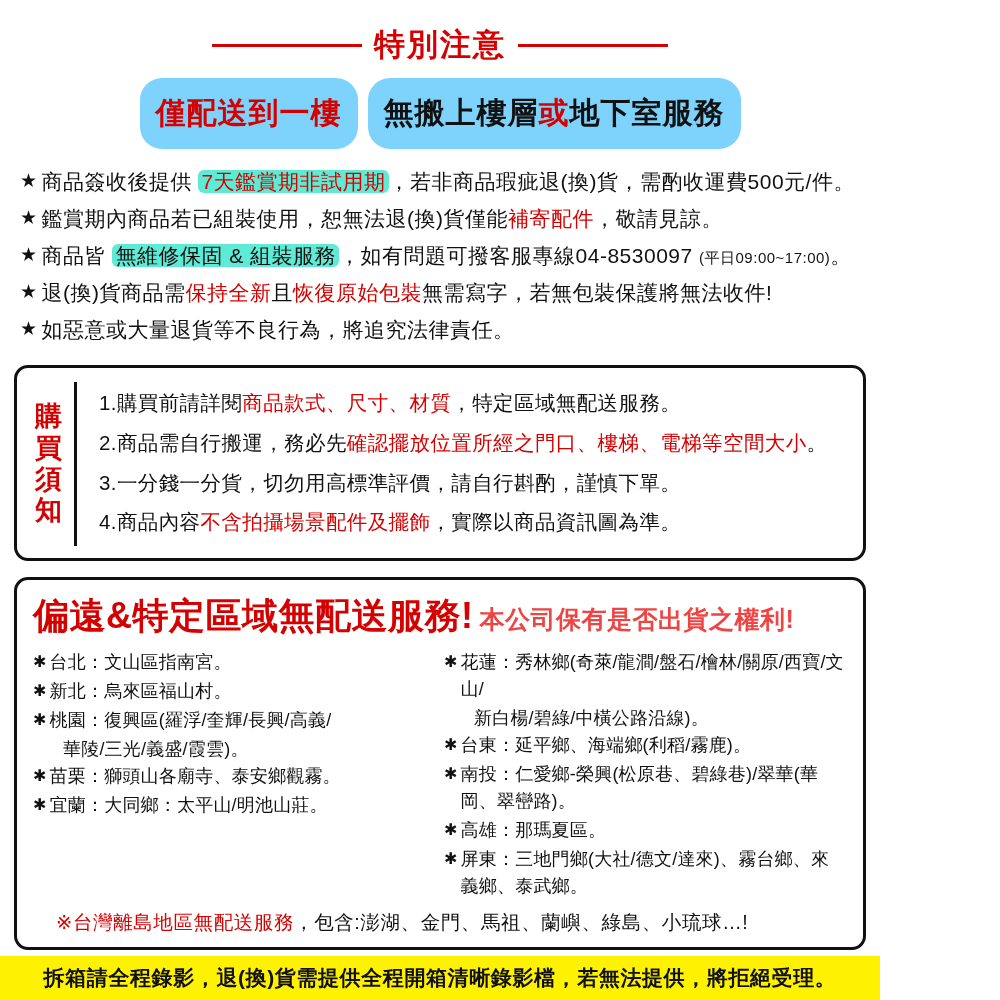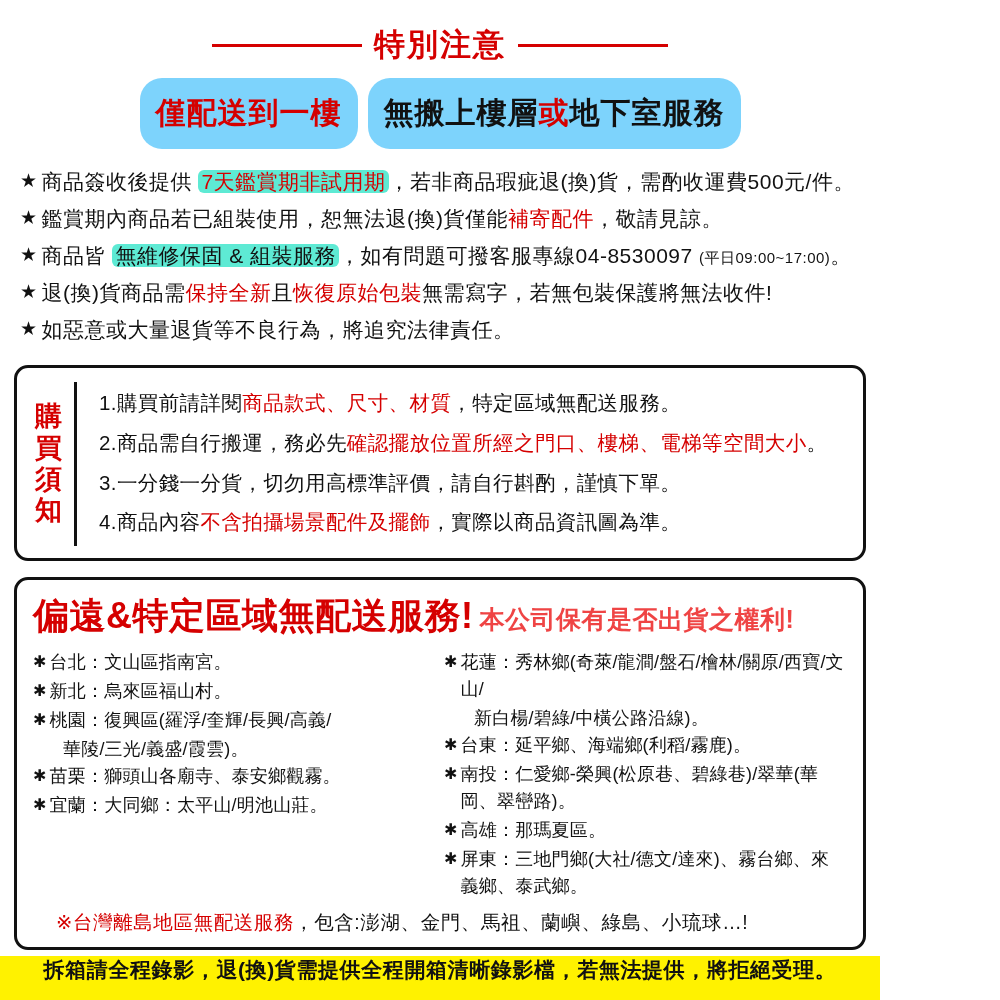--- a/index.html
+++ b/index.html
@@ -80,21 +80,21 @@
   .cont-line{font-size:18px;line-height:1.5;padding-left:30px;letter-spacing:0.2px;}
 
   .island{
     margin-top:6px;font-size:19.5px;line-height:1.5;letter-spacing:0.6px;margin-left:23px;
   }
 
   
   .footer{
     position:absolute;left:0;right:0;bottom:0;
     background:#fff200;height:44px;
-    display:flex;align-items:flex-start;justify-content:center;
+    display:flex;align-items:center;justify-content:center;
   }
   .footer span{font-size:21px;font-weight:bold;letter-spacing:0.6px;}
 </style>
 </head>
 <body>
 
 <div class="page">
 
   <div class="sec1">
     <div class="title-row">

